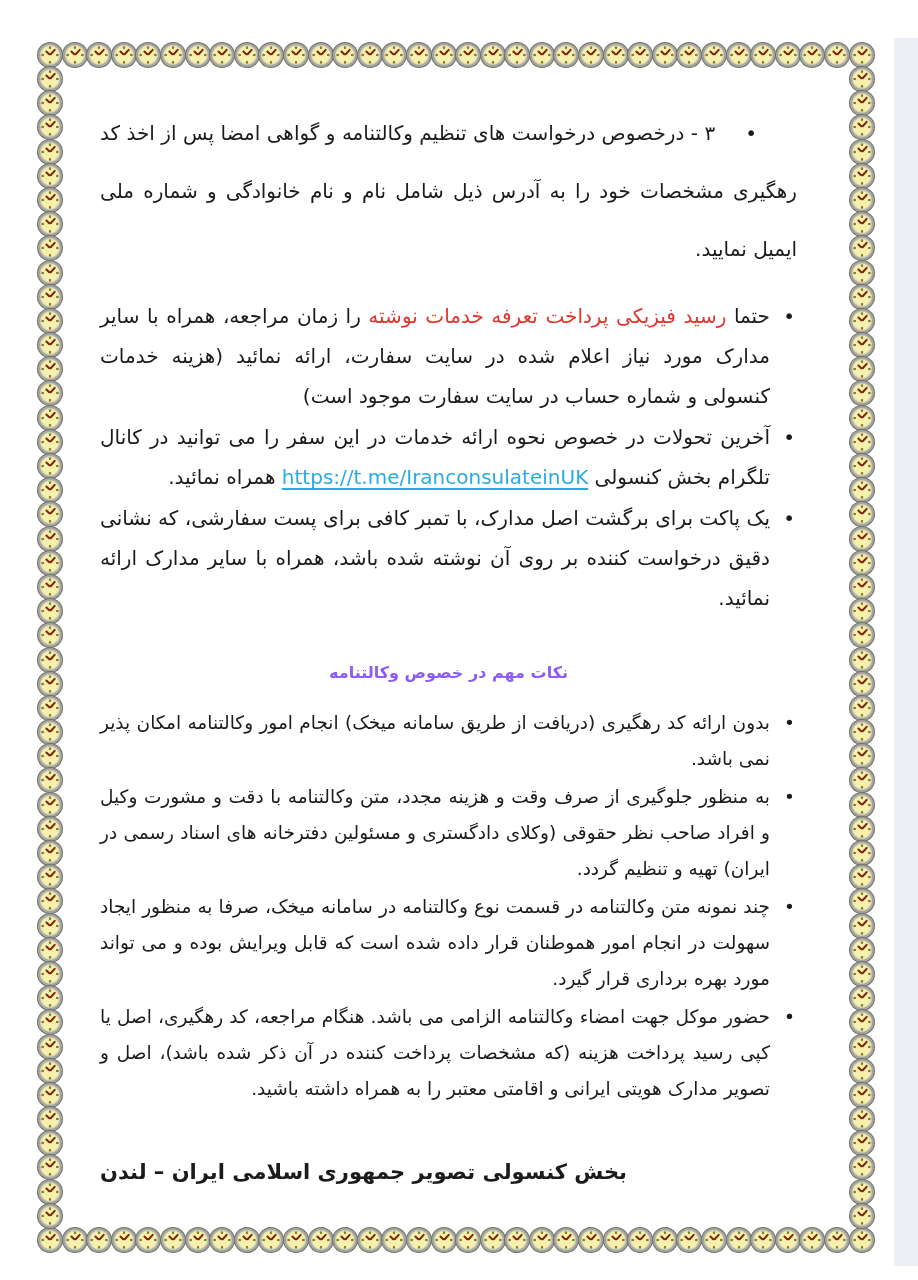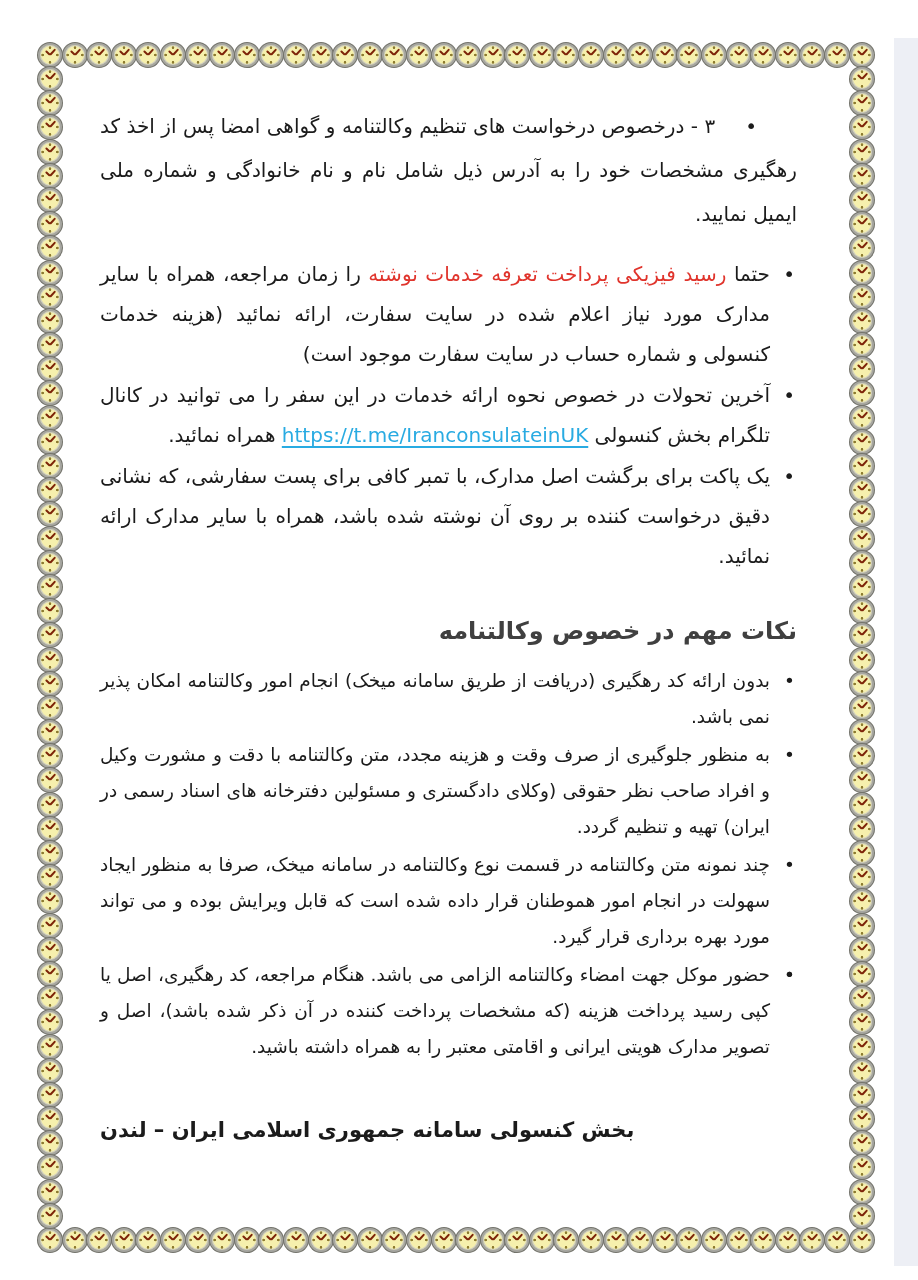--- a/index.html
+++ b/index.html
@@ -45,21 +45,21 @@
   }
   .clock::before { height:8px; transform:translateX(-50%) rotate(42deg); }
   .clock::after  { height:6px; transform:translateX(-50%) rotate(-46deg); }
 
   
   .content {
     position:absolute; left:100px; right:121px; top:104px;
     direction:rtl;
   }
   .intro {
-    font-size:20px; line-height:44px;
+    font-size:20px; line-height:58px;
     text-align:justify; text-indent:40px;
   }
   .intro .b { margin-left:30px; }
   .email-line {
     text-align:right; line-height:44px; font-size:20px;
   }
   .email-line .b { color:#29abe2; margin-left:22px; }
   a.link {
     color:#29abe2; text-decoration:underline;
     text-underline-offset:4px; cursor:pointer;
@@ -70,22 +70,22 @@
   ul.blist li { position:relative; padding-right:27px; text-align:justify; }
   ul.blist li .b { position:absolute; right:2px; top:0; }
 
   .notices { margin-top:18px; font-size:20px; }
   .notices li { line-height:40px; margin-bottom:1px; }
 
   .red { color:#e0342c; }
 
   .notes-heading {
     margin-top:40px;
-    color:#404040; font-weight:bold; font-size:24px;
-    text-align:right; line-height:30px;
+    color:#8b5cf6; font-weight:bold; font-size:16px;
+    text-align:center; line-height:30px;
   }
   .notes { margin-top:17px; font-size:18.5px; }
   .notes li { line-height:36px; margin-bottom:2px; }
 
   .footer-org {
     margin-top:48px; font-weight:bold; font-size:21px;
     text-align:left; line-height:34px;
   }
 </style>
 </head>
@@ -298,16 +298,16 @@
         <span class="b">•</span><span>چند نمونه متن وکالتنامه در قسمت نوع وکالتنامه در سامانه میخک، صرفا به منظور ایجاد سهولت در انجام امور هموطنان قرار داده شده است که قابل ویرایش بوده و می تواند مورد بهره برداری قرار گیرد.</span>
       </li>
       <li>
         <span class="b">•</span>
       </li>
       <li>
         <span class="b">•</span><span>حضور موکل جهت امضاء وکالتنامه الزامی می باشد. هنگام مراجعه، کد رهگیری، اصل یا کپی رسید پرداخت هزینه (که مشخصات پرداخت کننده در آن ذکر شده باشد)، اصل و تصویر مدارک هویتی ایرانی و اقامتی معتبر را به همراه داشته باشید.</span>
       </li>
     </ul>
 
-    <div class="footer-org">بخش کنسولی سامانه جمهوری اسلامی ایران – لندن</div>
+    <div class="footer-org">بخش کنسولی تصویر جمهوری اسلامی ایران – لندن</div>
 
   </div>
 </div>
 
 </body></html>

